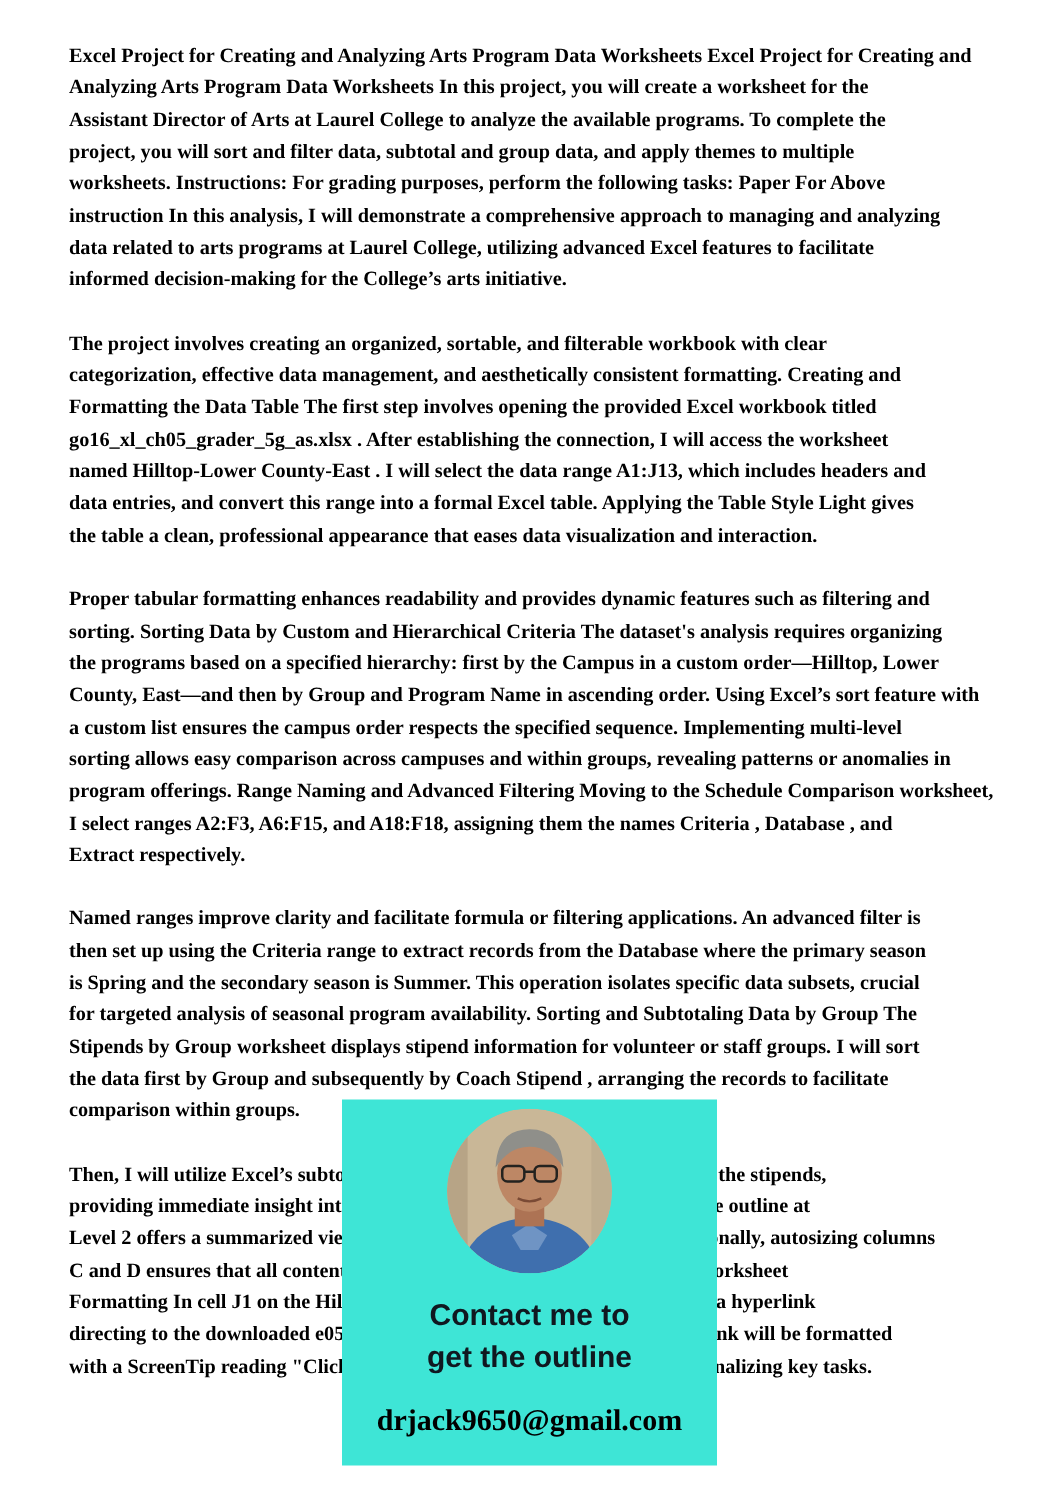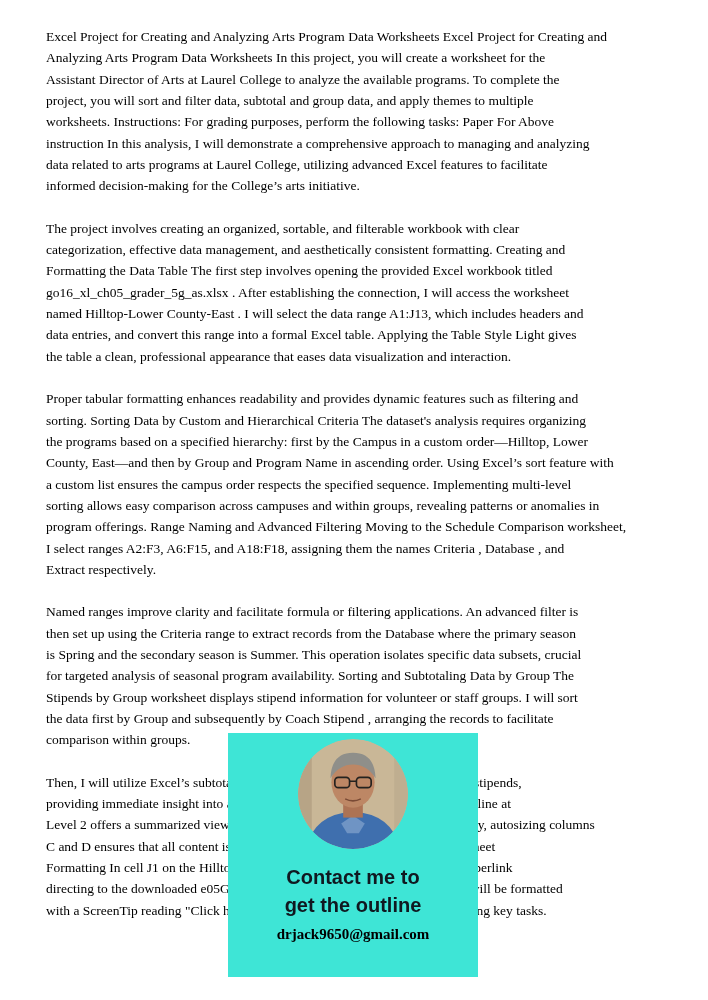--- a/index.html
+++ b/index.html
@@ -19,20 +19,21 @@
     left: 46px;
     top: 26px;
     width: 620px;
   }
   .para {
     margin: 0 0 21px 0;
     font-size: 13.5px;
     line-height: 21.35px;
     color: #000000;
     white-space: pre;
+    font-weight: bold;
   }
   .overlay-card {
     position: absolute;
     left: 228px;
     top: 733px;
     width: 250px;
     height: 244px;
     background: #3ee5d6;
     display: flex;
     flex-direction: column;
@@ -53,23 +54,23 @@
     font-weight: 700;
     font-size: 20px;
     line-height: 28px;
     color: #101820;
     text-align: center;
     margin-top: 14px;
   }
   .email {
     font-family: "Liberation Serif", serif;
     font-weight: 700;
-    font-size: 15px;
+    font-size: 20px;
     color: #000000;
-    margin-top: 7px;
+    margin-top: 17px;
     text-align: left;
   }
 </style>
 </head>
 <body>
 
 <div class="document">
     <p class="para">Excel Project for Creating and Analyzing Arts Program Data Worksheets Excel Project for Creating and
 Analyzing Arts Program Data Worksheets In this project, you will create a worksheet for the
 Assistant Director of Arts at Laurel College to analyze the available programs. To complete the

